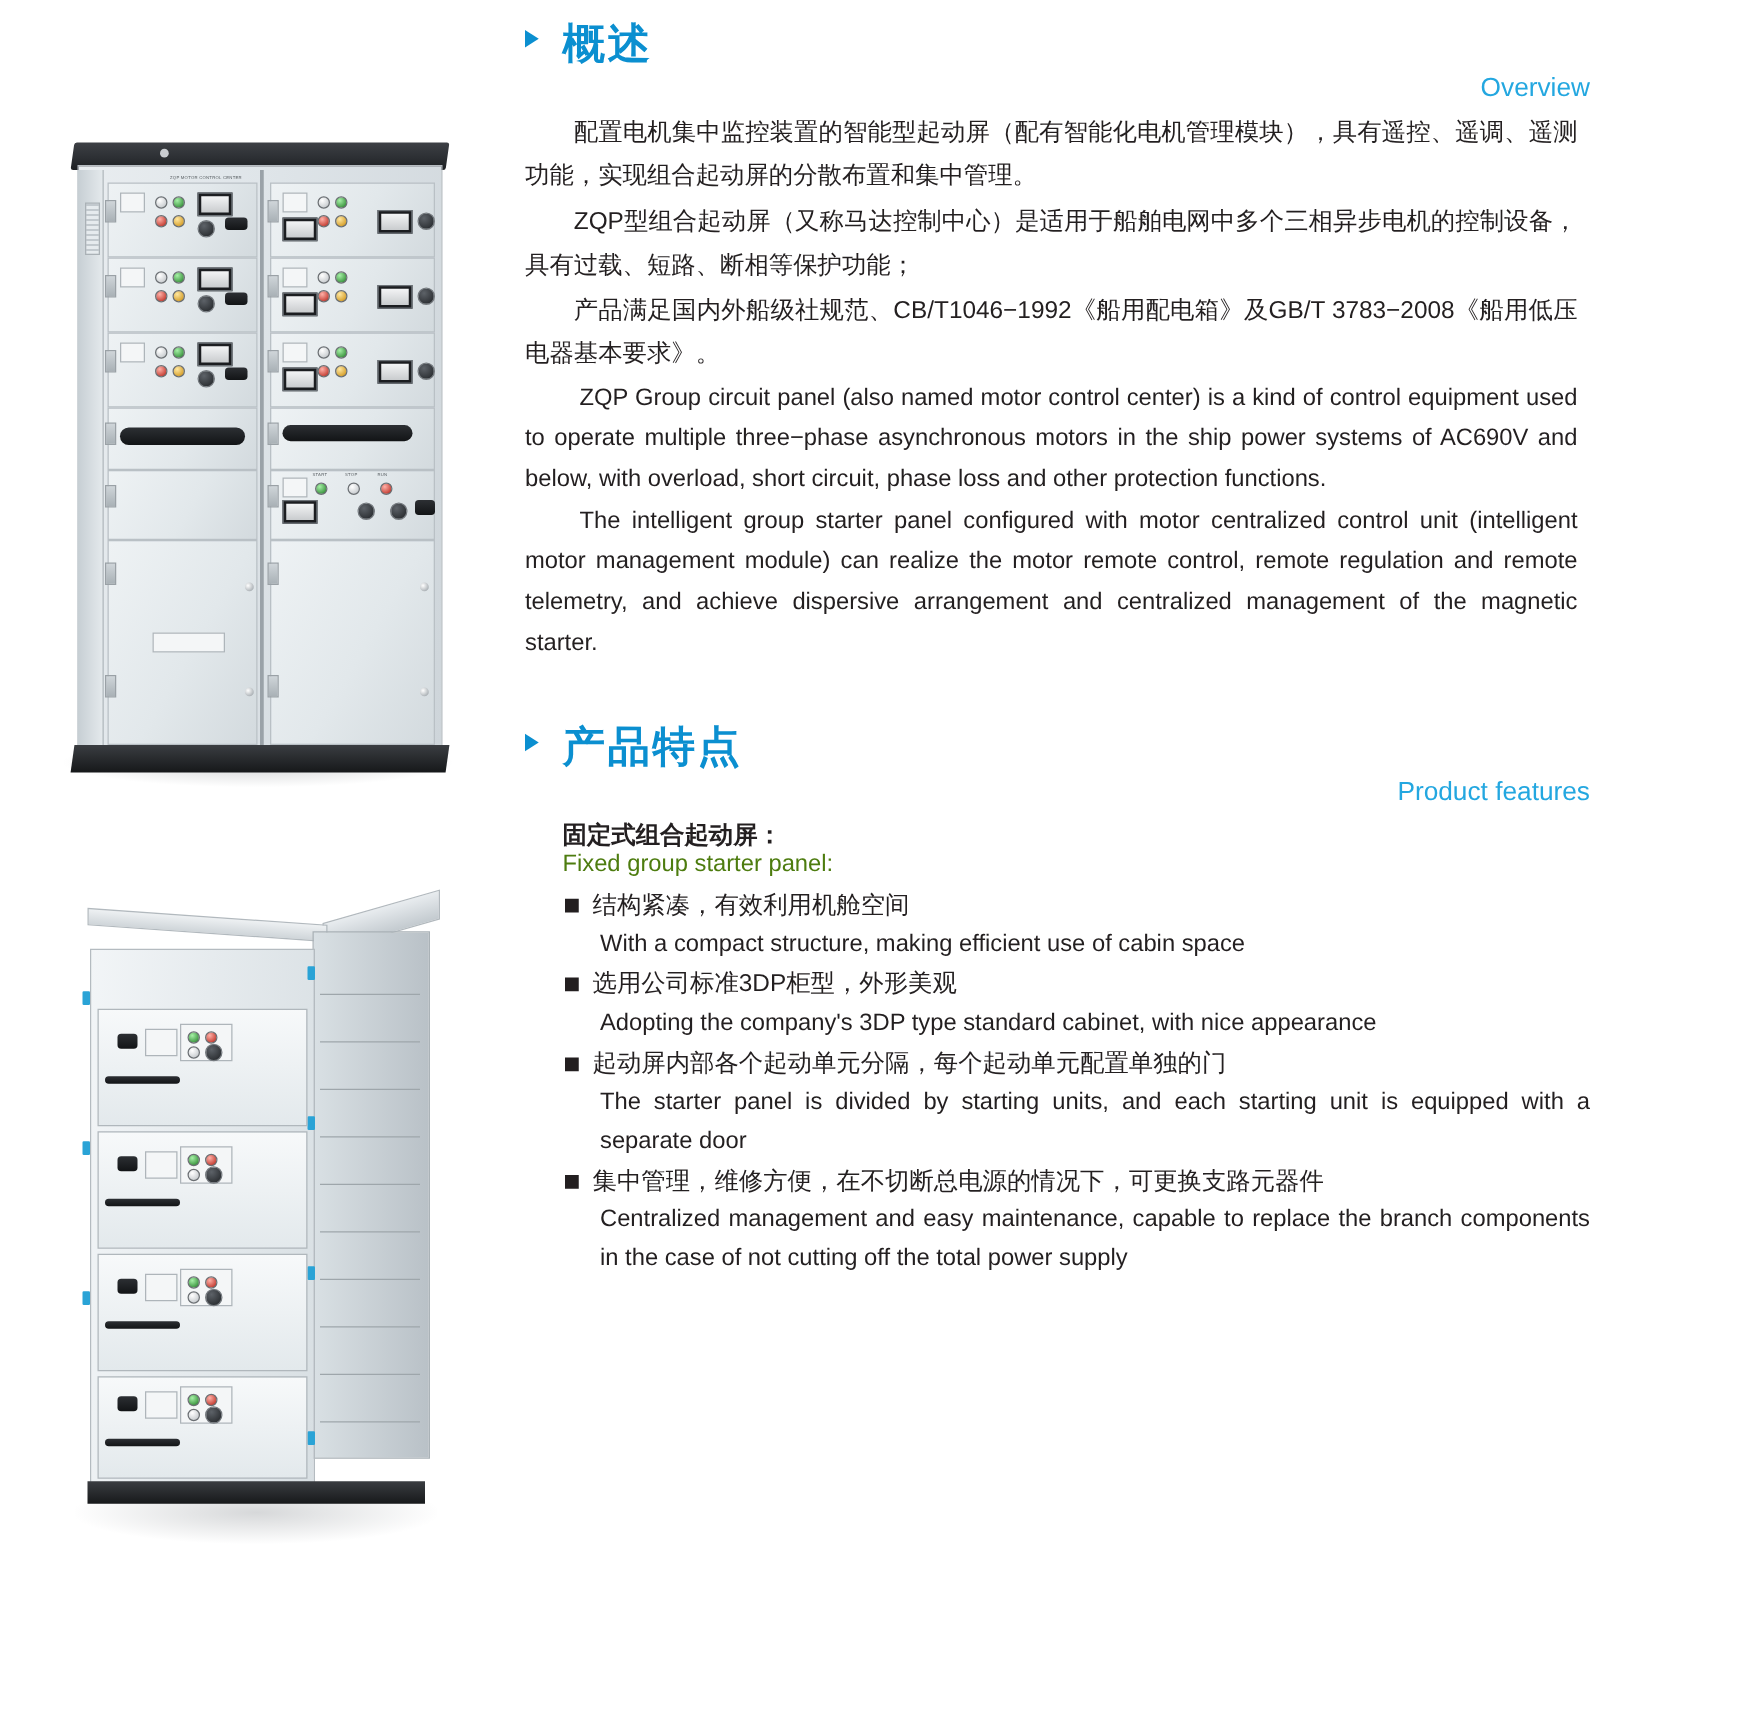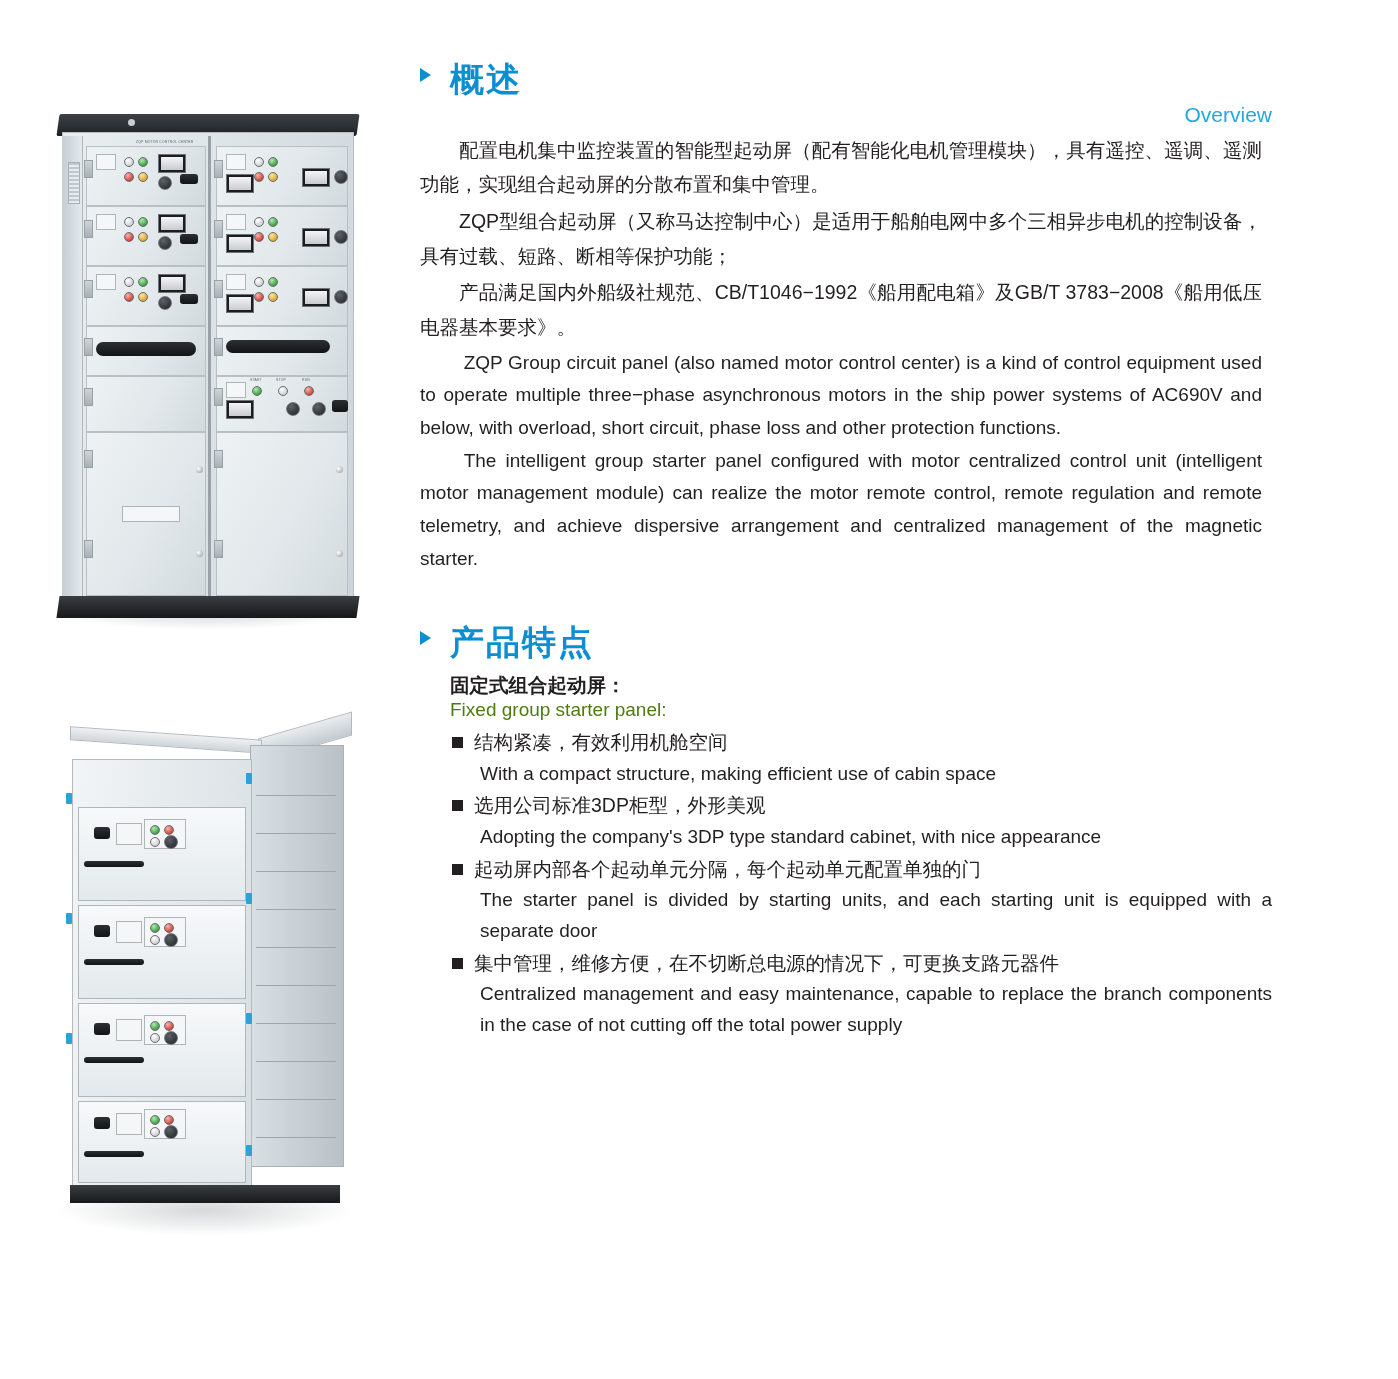--- a/index.html
+++ b/index.html
@@ -213,21 +213,20 @@
     background: linear-gradient(180deg,#f7f9fa,#e3e9ec);
     border: 1px solid #b0b7bc;
   }
 
   
   .right-col {
     position: absolute;
     left: 412px;
     top: 0;
     width: 860px;
-    margin-top: 44px;
   }
 
   .section-head {
     position: relative;
     padding-left: 38px;
     margin-bottom: 2px;
   }
   .tri {
     position: absolute;
     left: 8px;
@@ -541,20 +540,21 @@
         <p class="en">ZQP Group circuit panel (also named motor control center) is a kind of control equipment used to operate multiple three−phase asynchronous motors in the ship power systems of AC690V and below, with overload, short circuit, phase loss and other protection functions.</p>
         <p class="en">The intelligent group starter panel configured with motor centralized control unit (intelligent motor management module) can realize the motor remote control, remote regulation and remote telemetry, and achieve dispersive arrangement and centralized management of the magnetic starter.</p>
       </div>
     </div>
 
     <div style="margin-top:46px;">
       <div class="section-head">
         <span class="tri"></span>
         <div class="h-cn">产品特点</div>
       </div>
+      <div class="h-en">Product features</div>
 
       <div class="feat-cn-title">固定式组合起动屏：</div>
       <div class="feat-en-title">Fixed group starter panel:</div>
 
       <div class="feat-item">
         <div class="feat-cn">
           <span class="sq"></span>
           <span>结构紧凑，有效利用机舱空间</span>
         </div>
         <div class="feat-en">With a compact structure, making efficient use of cabin space</div>

